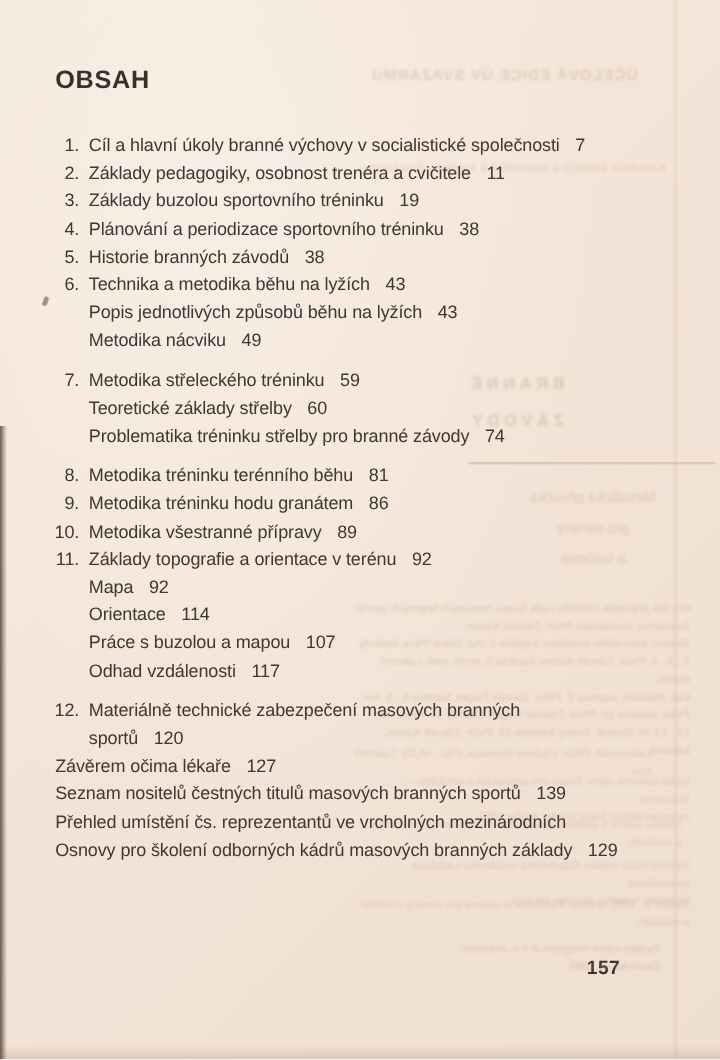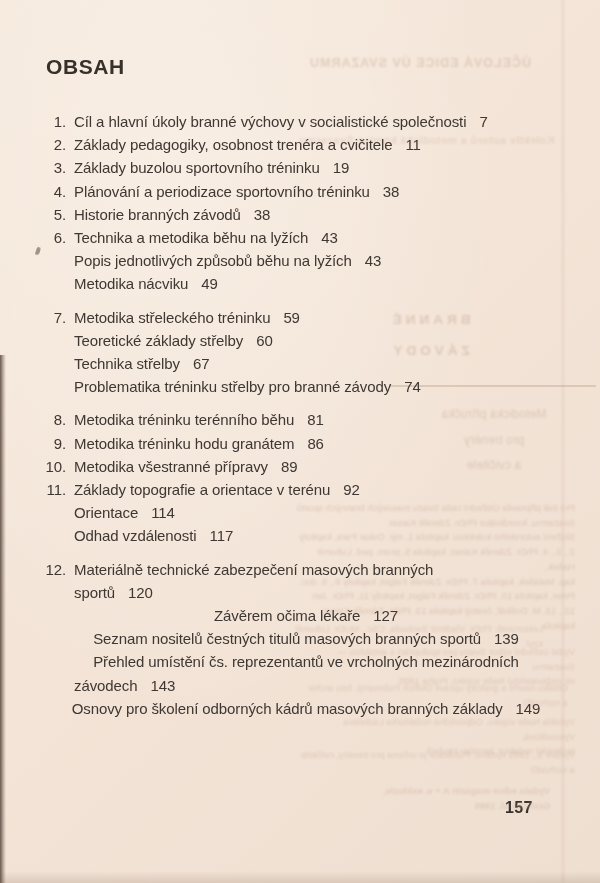--- a/index.html
+++ b/index.html
@@ -65,29 +65,29 @@
   }
   .title {
     font-size: 21px; font-weight: bold; letter-spacing: 0.6px;
     color: #37312b; line-height: 20px; margin: 0 0 33px 0;
   }
   .toc { font-size: 15px; letter-spacing: -0.1px; }
   .line {
     position: relative; padding-left: 28px;
     line-height: 23.2px; white-space: nowrap;
   }
-  .line.flush { padding-left: 0; text-align: center; }
+  .line.flush { padding-left: 0; }
   .line.gap { margin-top: 10px; }
   .num {
     position: absolute; left: -2px; top: 0; width: 22px;
     text-align: right; display: inline-block;
   }
   .pg { margin-left: 13px; }
   .page-number {
-    position: absolute; left: 505px; top: 799px;
+    position: absolute; left: 489px; top: 799px;
     font-size: 16px; font-weight: bold; color: #38322c; letter-spacing: 0.4px;
   }
   .ghost-rule {
     position: absolute; left: 390px; top: 385px; width: 206px; height: 2px;
     background: rgba(196,166,144,0.45); filter: blur(0.6px);
   }
 </style>
 </head>
 <body>
 
@@ -156,32 +156,32 @@
     <div class="line"><span class="num">1.</span><span class="txt">Cíl a hlavní úkoly branné výchovy v socialistické společnosti</span><span class="pg">7</span></div>
         <div class="line"><span class="num">2.</span><span class="txt">Základy pedagogiky, osobnost trenéra a cvičitele</span><span class="pg">11</span></div>
         <div class="line"><span class="num">3.</span><span class="txt">Základy buzolou sportovního tréninku</span><span class="pg">19</span></div>
         <div class="line"><span class="num">4.</span><span class="txt">Plánování a periodizace sportovního tréninku</span><span class="pg">38</span></div>
         <div class="line"><span class="num">5.</span><span class="txt">Historie branných závodů</span><span class="pg">38</span></div>
         <div class="line"><span class="num">6.</span><span class="txt">Technika a metodika běhu na lyžích</span><span class="pg">43</span></div>
         <div class="line"><span class="num"></span><span class="txt">Popis jednotlivých způsobů běhu na lyžích</span><span class="pg">43</span></div>
         <div class="line"><span class="num"></span><span class="txt">Metodika nácviku</span><span class="pg">49</span></div>
         <div class="line gap"><span class="num">7.</span><span class="txt">Metodika střeleckého tréninku</span><span class="pg">59</span></div>
         <div class="line"><span class="num"></span><span class="txt">Teoretické základy střelby</span><span class="pg">60</span></div>
-        <div class="line"><span class="num"></span><span class="txt">Technika střelby</span><span class="pg">67</span></div>
         <div class="line"><span class="num"></span><span class="txt">Problematika tréninku střelby pro branné závody</span><span class="pg">74</span></div>
         <div class="line gap"><span class="num">8.</span><span class="txt">Metodika tréninku terénního běhu</span><span class="pg">81</span></div>
         <div class="line"><span class="num">9.</span><span class="txt">Metodika tréninku hodu granátem</span><span class="pg">86</span></div>
         <div class="line"><span class="num">10.</span><span class="txt">Metodika všestranné přípravy</span><span class="pg">89</span></div>
         <div class="line"><span class="num">11.</span><span class="txt">Základy topografie a orientace v terénu</span><span class="pg">92</span></div>
+        <div class="line"><span class="num"></span><span class="txt">Mapa</span><span class="pg">92</span></div>
         <div class="line"><span class="num"></span><span class="txt">Orientace</span><span class="pg">114</span></div>
+        <div class="line"><span class="num"></span><span class="txt">Práce s buzolou a mapou</span><span class="pg">107</span></div>
         <div class="line"><span class="num"></span><span class="txt">Odhad vzdálenosti</span><span class="pg">117</span></div>
         <div class="line gap"><span class="num">12.</span><span class="txt">Materiálně technické zabezpečení masových branných</span></div>
         <div class="line"><span class="num"></span><span class="txt">sportů</span><span class="pg">120</span></div>
         <div class="line flush"><span class="txt">Závěrem očima lékaře</span><span class="pg">127</span></div>
         <div class="line flush"><span class="txt">Seznam nositelů čestných titulů masových branných sportů</span><span class="pg">139</span></div>
         <div class="line flush"><span class="txt">Přehled umístění čs. reprezentantů ve vrcholných mezinárodních</span></div>
-        <div class="line"><span class="num"></span><span class="txt">závodech</span><span class="pg">143</span></div>
-        <div class="line flush"><span class="txt">Osnovy pro školení odborných kádrů masových branných základy</span><span class="pg">149</span></div>
+        <div class="line flush"><span class="txt">Osnovy pro školení odborných kádrů masových branných základy</span><span class="pg">129</span></div>
       </div>
   </div>
 
   <div class="page-number">157</div>
 </div>
 
 </body></html>

